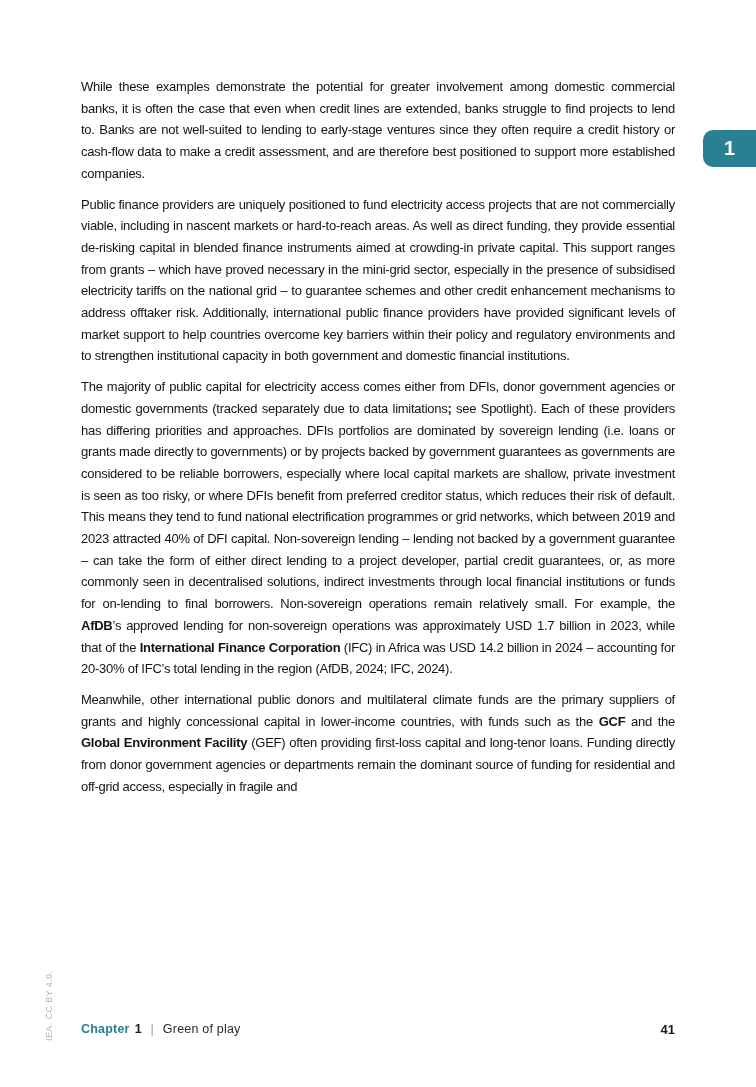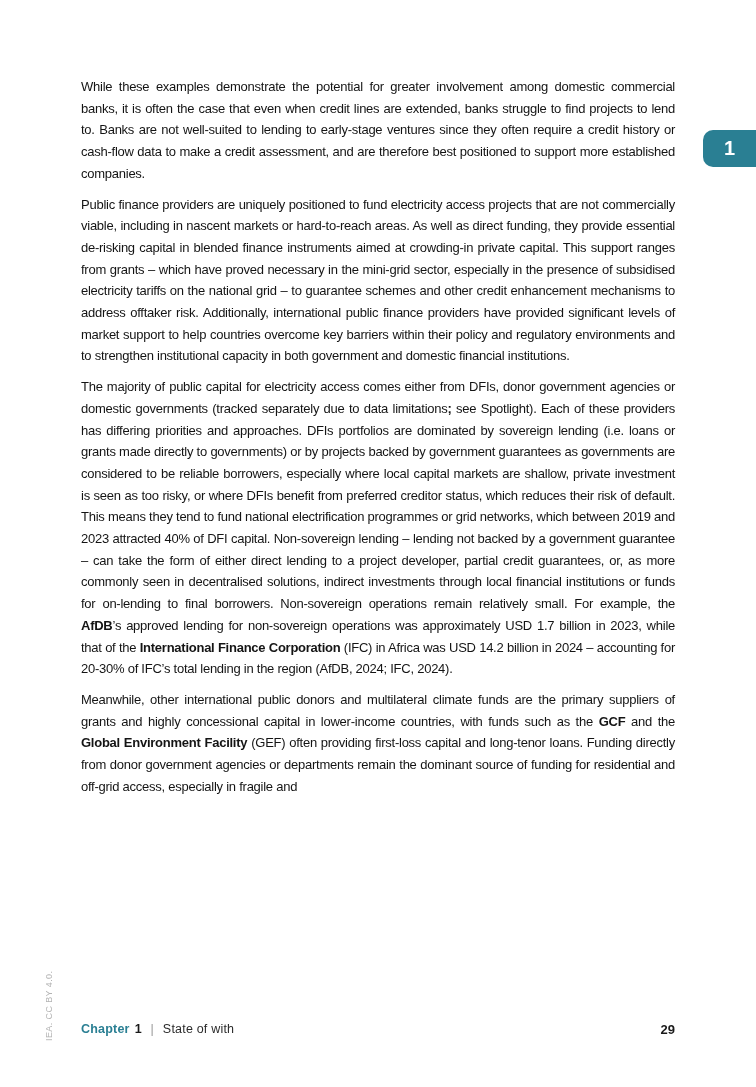--- a/index.html
+++ b/index.html
@@ -57,19 +57,19 @@
 
     <p class="para"><span>Public finance providers are uniquely positioned to fund electricity access projects that are not commercially viable, including in nascent markets or hard-to-reach areas. As well as direct funding, they provide essential de-risking capital in blended finance instruments aimed at crowding-in private capital. This support ranges from grants – which have proved necessary in the mini-grid sector, especially in the presence of subsidised electricity tariffs on the national grid – to guarantee schemes and other credit enhancement mechanisms to address offtaker risk. Additionally, international public finance providers have provided significant levels of market support to help countries overcome key barriers within their policy and regulatory environments and to strengthen institutional capacity in both government and domestic financial institutions.</span></p>
     <p class="para"><span>The majority of public capital for electricity access comes either from DFIs, donor government agencies or domestic governments (tracked separately due to data limitations</span><b>;</b><span> see Spotlight). Each of these providers has differing priorities and approaches. DFIs portfolios are dominated by sovereign lending (i.e. loans or grants made directly to governments) or by projects backed by government guarantees as governments are considered to be reliable borrowers, especially where local capital markets are shallow, private investment is seen as too risky, or where DFIs benefit from preferred creditor status, which reduces their risk of default. This means they tend to fund national electrification programmes or grid networks, which between 2019 and 2023 attracted 40% of DFI capital. Non-sovereign lending – lending not backed by a government guarantee – can take the form of either direct lending to a project developer, partial credit guarantees, or, as more commonly seen in decentralised solutions, indirect investments through local financial institutions or funds for on-lending to final borrowers. Non-sovereign operations remain relatively small. For example, the </span><b>AfDB</b><span>’s approved lending for non-sovereign operations was approximately USD 1.7 billion in 2023, while that of the </span><b>International Finance Corporation</b><span> (IFC) in Africa was USD 14.2 billion in 2024 – accounting for 20-30% of IFC’s total lending in the region (AfDB, 2024; IFC, 2024).</span></p>
     <p class="para"><span>Meanwhile, other international public donors and multilateral climate funds are the primary suppliers of grants and highly concessional capital in lower-income countries, with funds such as the </span><b>GCF</b><span> and the </span><b>Global Environment Facility</b><span> (GEF) often providing first-loss capital and long-tenor loans. Funding directly from donor government agencies or departments remain the dominant source of funding for residential and off-grid access, especially in fragile and</span></p>
   </div>
 
   <div class="footer">
     <span class="chapter-label">Chapter</span>
     <span class="chapter-number">1</span>
     <span class="separator">|</span>
-    <span class="section-name">State of with</span>
-    <span class="page-number">29</span>
+    <span class="section-name">Green of play</span>
+    <span class="page-number">41</span>
   </div>
 
   <div class="side-note">IEA. CC BY 4.0.</div>
 
 </div>
 
 </body></html>

